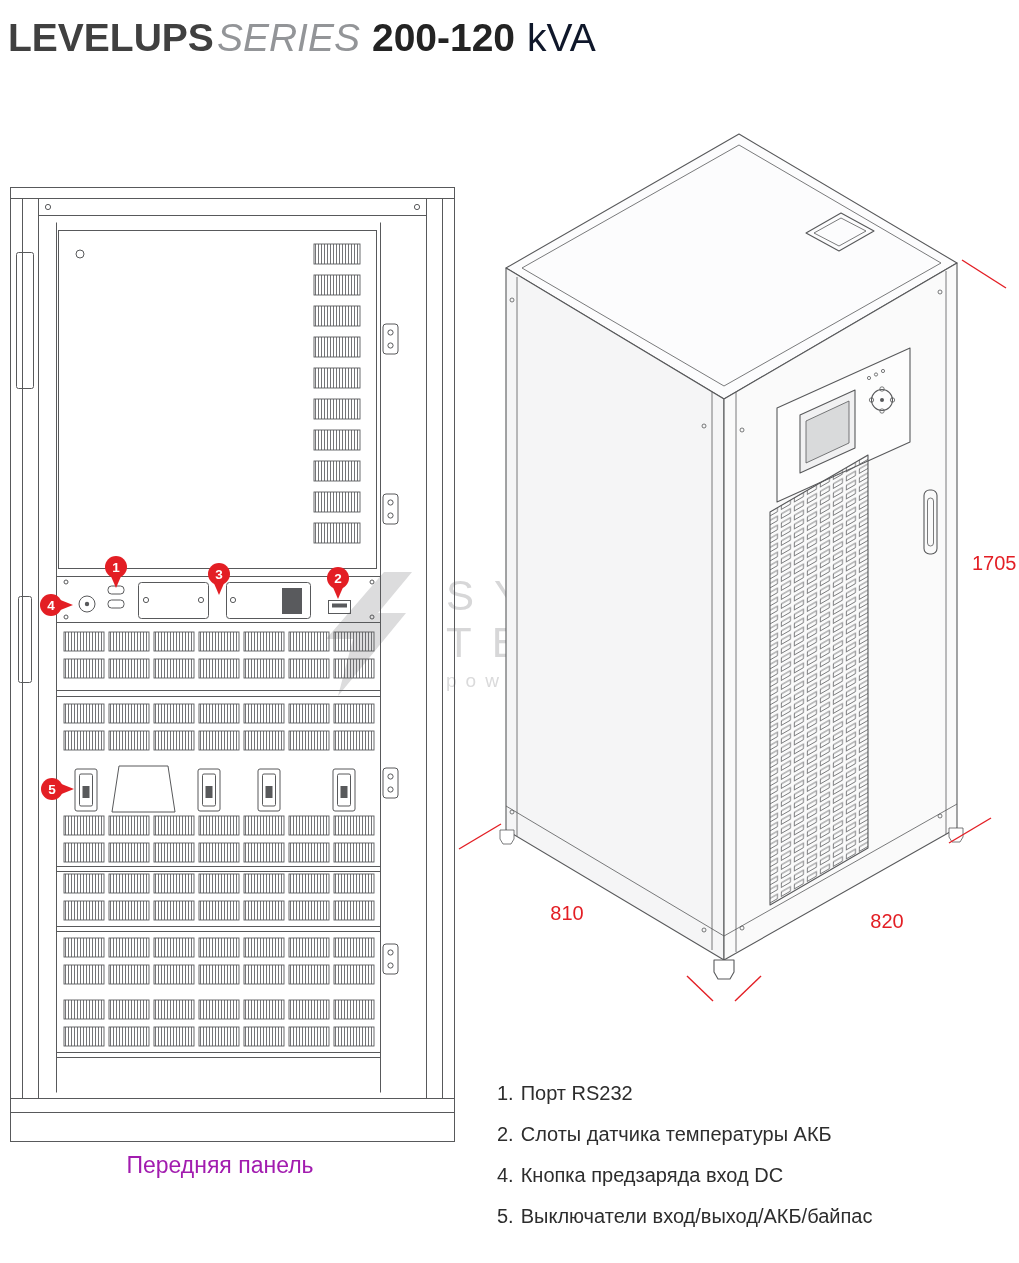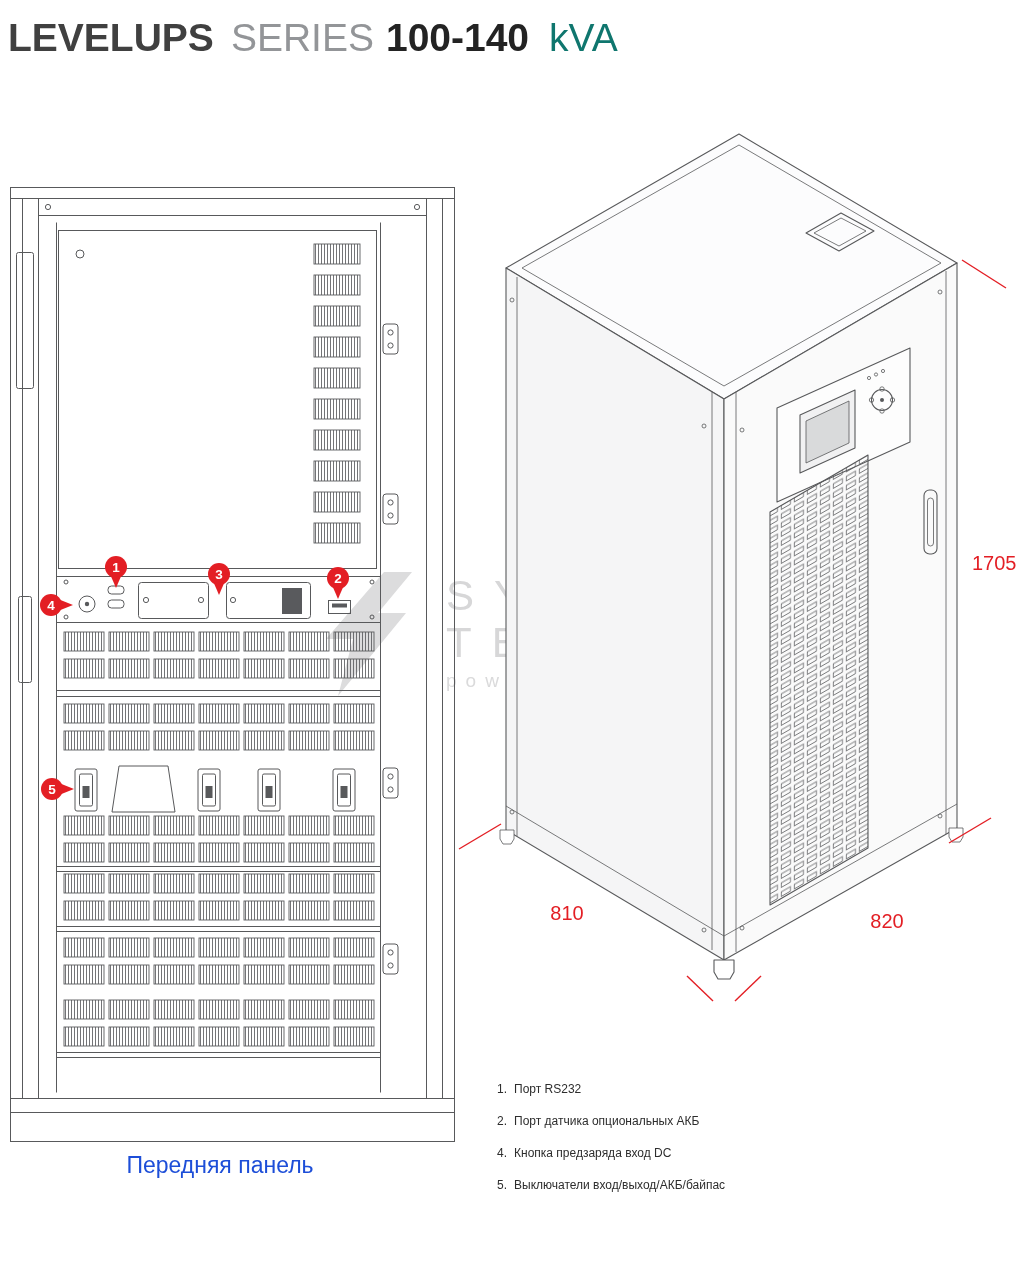--- a/index.html
+++ b/index.html
@@ -2,44 +2,44 @@
 <html><head>
 <meta charset="utf-8">
 <style>
   * { margin:0; padding:0; box-sizing:border-box; }
   html,body { width:1019px; height:1263px; }
   body { font-family:"Liberation Sans", sans-serif; background:#ffffff; position:relative; }
   .page { position:absolute; inset:0; width:1019px; height:1263px; background:#fff; overflow:hidden; }
 
   .title { position:absolute; left:8px; top:16px; font-size:39px; white-space:nowrap; z-index:3; }
   .title .brand  { color:#404040; font-weight:bold; }
-  .title .series { color:#939598; margin-left:17px; }
+  .title .series { color:#939598; margin-left:3px;font-style:italic; }
   .title .range  { color:#232323; font-weight:bold; margin-left:12px; }
-  .title .unit   { color:#0f766e; margin-left:20px; }
+  .title .unit   { color:#0f172a; margin-left:12px; }
 
   .watermark { position:absolute; left:326px; top:572px; display:flex; align-items:flex-start; gap:28px; z-index:0; }
   .wm-line { font-size:42px; letter-spacing:20px; color:#d7d7d8; line-height:47px; }
   .wm-tag  { font-size:19px; letter-spacing:9px; color:#dadadb; margin-top:4px; }
 
   .drawing { position:absolute; left:0; top:0; z-index:1; }
 
   .caption { position:absolute; left:70px; top:1152px; width:300px; text-align:center;
-             font-size:23px; color:#1d4ed8; z-index:2; }
+             font-size:23px; color:#a21caf; z-index:2; }
 
   .legend { position:absolute; left:497px; top:1082px; list-style:none; z-index:2; }
-  .legend li { font-size:12px; color:#2d2d2d; margin-bottom:18px; white-space:nowrap; }
+  .legend li { font-size:20px; color:#2d2d2d; margin-bottom:18px; white-space:nowrap; }
   .legend .num { margin-right:7px; }
 </style>
 </head>
 <body>
 
 <div class="page">
 
   <div class="title">
-    <span class="brand">LEVELUPS</span><span class="series">SERIES</span><span class="range">100-140</span><span class="unit">kVA</span>
+    <span class="brand">LEVELUPS</span><span class="series">SERIES</span><span class="range">200-120</span><span class="unit">kVA</span>
   </div>
 
   <div class="watermark">
     <svg width="92" height="124" viewBox="0 0 92 124">
       <polygon points="58,0 0,67 27,67 12,124 80,41 52,41 86,0" fill="#dcdcdd"></polygon>
     </svg>
     <div class="wm-text">
       <div class="wm-line">SYSTEM</div>
       <div class="wm-line">TECHNIK</div>
       <div class="wm-tag">power solutions</div>
@@ -261,18 +261,18 @@
       <text x="972" y="570">1705</text>
       <text x="567" y="920" text-anchor="middle">810</text>
       <text x="887" y="928" text-anchor="middle">820</text>
     </g>
   </svg>
 
   <div class="caption">Передняя панель</div>
 
   <ol class="legend">
     <li><span class="num">1.</span><span>Порт RS232</span></li>
-    <li><span class="num">2.</span><span>Порт датчика опциональных АКБ</span></li>
+    <li><span class="num">2.</span><span>Слоты датчика температуры АКБ</span></li>
     <li><span class="num">4.</span><span>Кнопка предзаряда вход DC</span></li>
     <li><span class="num">5.</span><span>Выключатели вход/выход/АКБ/байпас</span></li>
   </ol>
 
 </div>
 
 </body></html>

